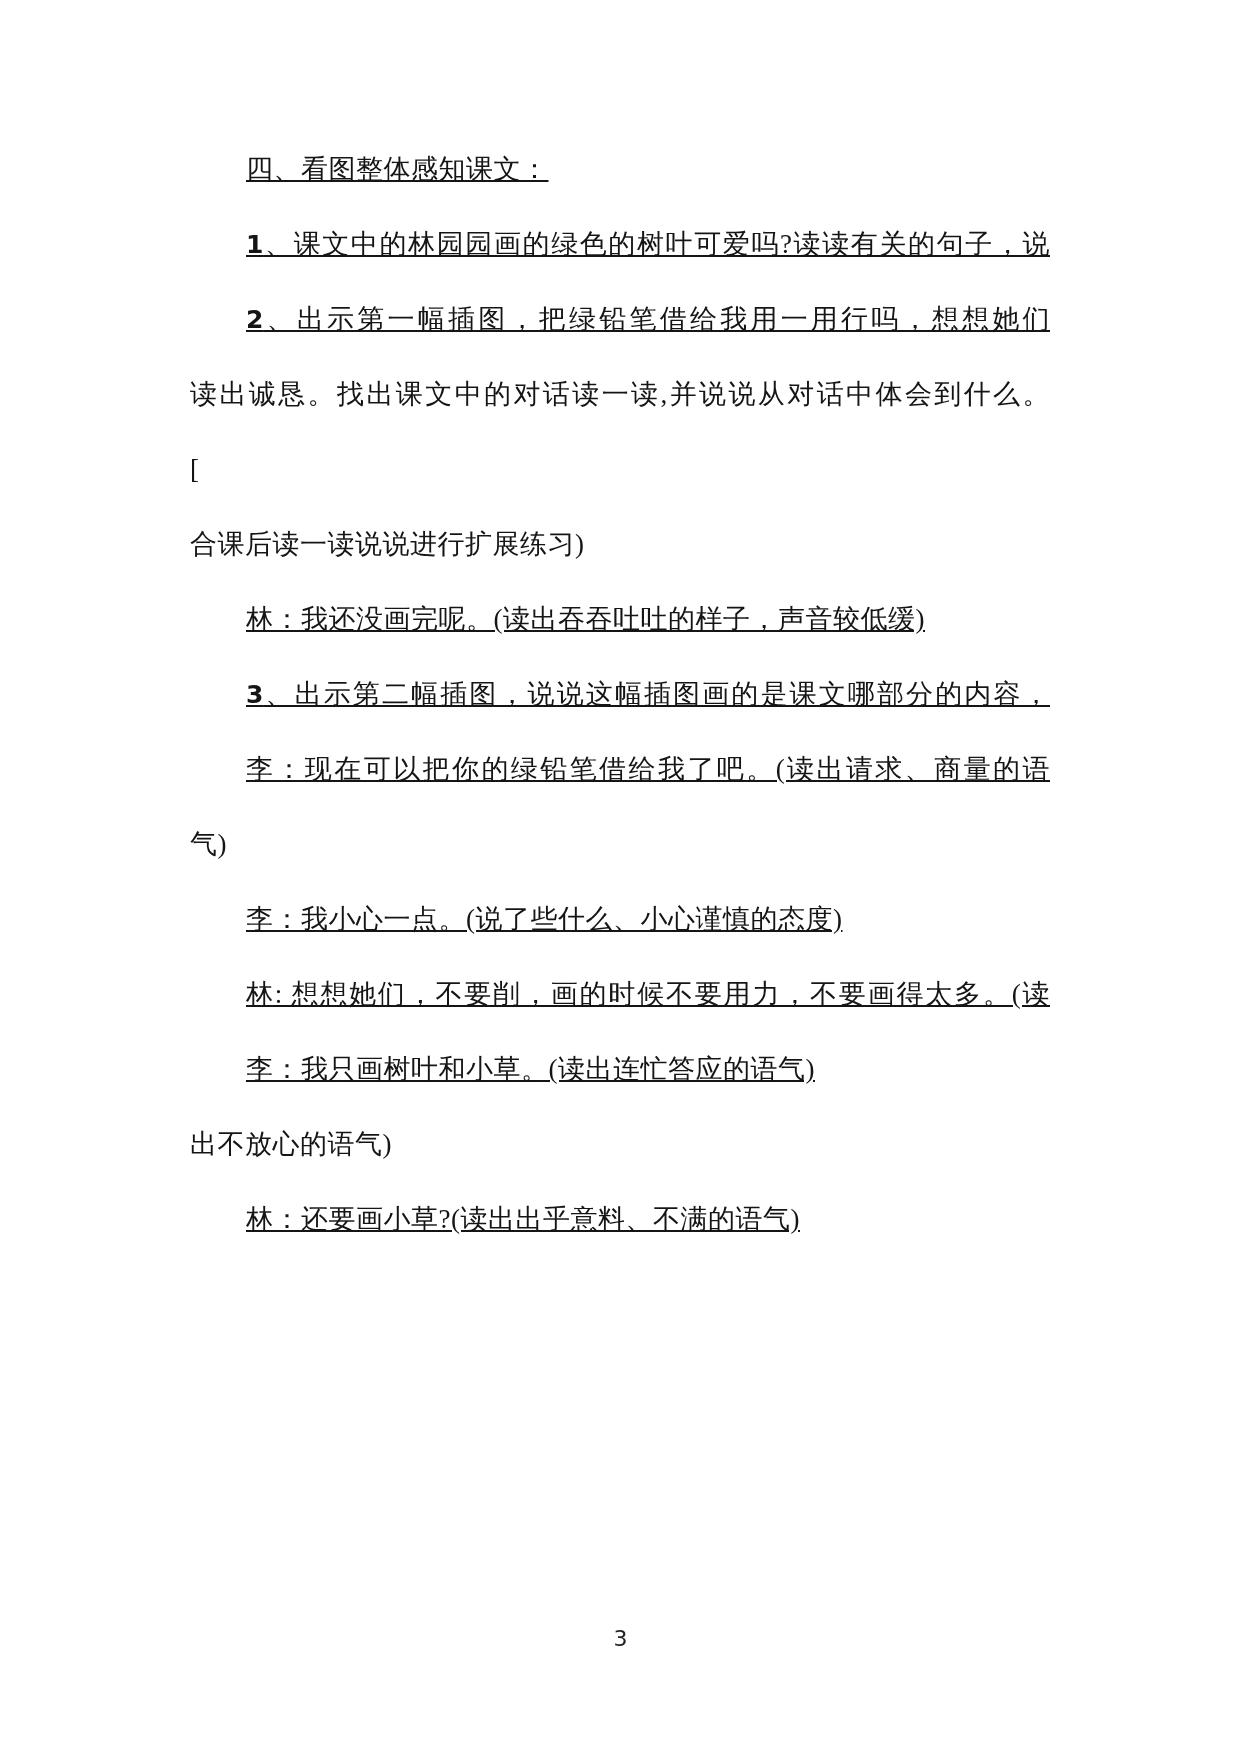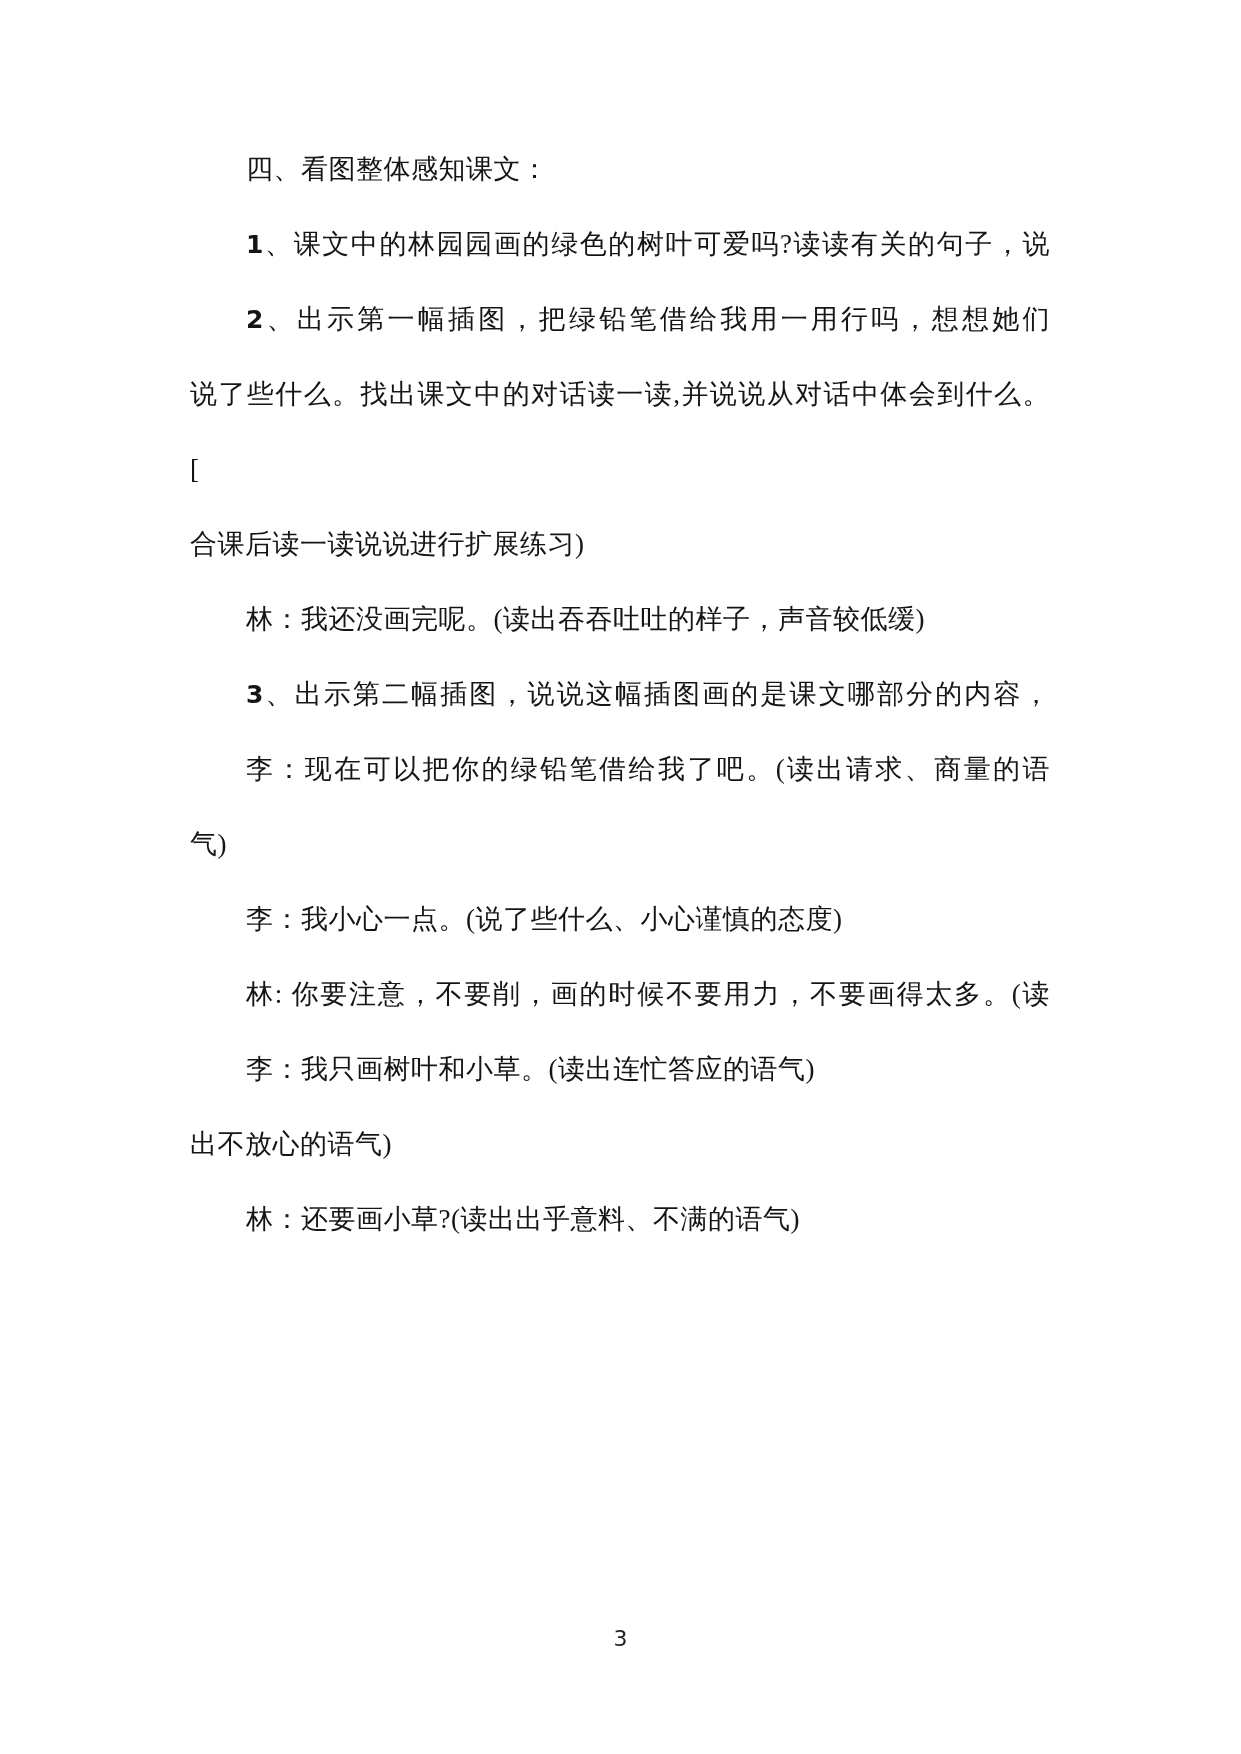--- a/index.html
+++ b/index.html
@@ -28,20 +28,21 @@
   }
   .line {
     height: 75px;
     line-height: 75px;
     font-size: 27px;
     white-space: nowrap;
     letter-spacing: 0.5px;
   }
   .line.indent {
     padding-left: 56px;
+    text-decoration: underline;
   }
   
   .line.full {
     text-align: justify;
     text-align-last: justify;
   }
   .num {
     font-family: "DejaVu Sans", "Liberation Sans", sans-serif;
     font-weight: 700;
     font-size: 25px;
@@ -65,40 +66,40 @@
 
   <div class="text-block">
 
     <div class="line indent"><span class="num"></span><span>四、看图整体感知课文：</span></div>
 
     <div class="line indent full"><span class="num">1</span><span>、课文中的林园园画的绿色的树叶可爱吗?读读有关的句子，说</span></div>
 
 
     <div class="line indent full"><span class="num">2</span><span>、出示第一幅插图，把绿铅笔借给我用一用行吗，想想她们</span></div>
 
-    <div class="line full"><span class="num"></span><span>说了些什么。找出课文中的对话读一读,并说说从对话中体会到什么。</span></div>
+    <div class="line full"><span class="num"></span><span>读出诚恳。找出课文中的对话读一读,并说说从对话中体会到什么。</span></div>
 
     <div class="line"><span class="num"></span><span>[</span></div>
 
 
     <div class="line"><span class="num"></span><span>合课后读一读说说进行扩展练习)</span></div>
 
     <div class="line indent"><span class="num"></span><span>林：我还没画完呢。(读出吞吞吐吐的样子，声音较低缓)</span></div>
 
     <div class="line indent full"><span class="num">3</span><span>、出示第二幅插图，说说这幅插图画的是课文哪部分的内容，</span></div>
 
 
     <div class="line indent full"><span class="num"></span><span>李：现在可以把你的绿铅笔借给我了吧。(读出请求、商量的语</span></div>
 
     <div class="line"><span class="num"></span><span>气)</span></div>
 
 
     <div class="line indent"><span class="num"></span><span>李：我小心一点。(说了些什么、小心谨慎的态度)</span></div>
 
-    <div class="line indent full"><span class="num"></span><span>林: 你要注意，不要削，画的时候不要用力，不要画得太多。(读</span></div>
+    <div class="line indent full"><span class="num"></span><span>林: 想想她们，不要削，画的时候不要用力，不要画得太多。(读</span></div>
 
     <div class="line indent"><span class="num"></span><span>李：我只画树叶和小草。(读出连忙答应的语气)</span></div>
 
     <div class="line"><span class="num"></span><span>出不放心的语气)</span></div>
 
     <div class="line indent"><span class="num"></span><span>林：还要画小草?(读出出乎意料、不满的语气)</span></div>
 
   </div>
 
   <div class="page-footer">3</div>

